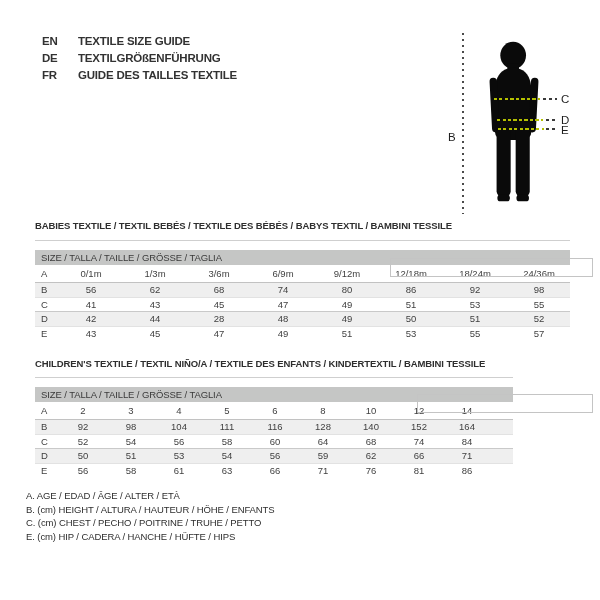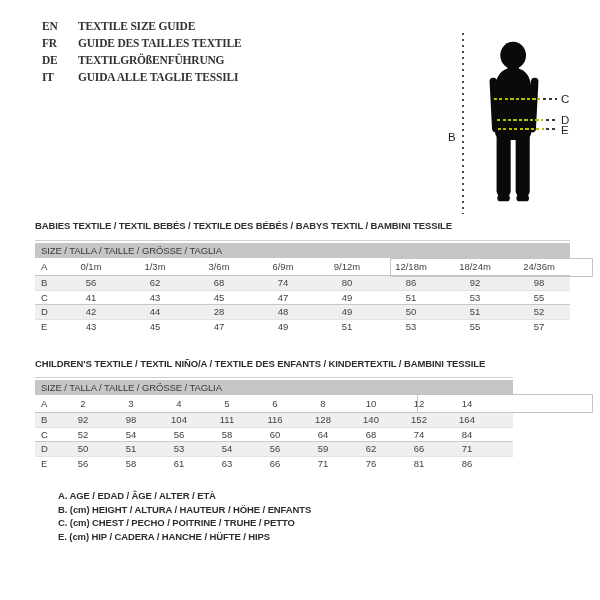--- a/index.html
+++ b/index.html
@@ -1,83 +1,79 @@
 <!DOCTYPE html>
 <html><head>
 <meta charset="utf-8">
 <style>
   html,body{margin:0;padding:0;}
   body{font-family:"Liberation Sans", sans-serif; background:#fff;}
   #canvas{position:relative;width:600px;height:600px;background:#ffffff;overflow:hidden;}
 
   
-  .lang-block{position:absolute;left:42px;top:18px;font-family:Liberation Serif, serif;}
+  .lang-block{position:absolute;left:42px;top:33px;}
   .lang-row{display:flex;line-height:17px;font-size:11.5px;font-weight:bold;
             color:#323232;letter-spacing:-0.2px;}
   .lang-code{width:36px;flex:0 0 36px;}
   .lang-title{white-space:nowrap;}
 
   
   .figure-area{position:absolute;left:440px;top:14px;width:160px;height:212px;}
   .silhouette{position:absolute;left:40px;top:16px;width:68px;height:185px;}
   .vline-b{position:absolute;left:22px;top:19px;width:2px;height:181px;
            background:repeating-linear-gradient(180deg,#4a4a4a 0 2.5px,transparent 2.5px 6px);}
   .hdash{position:absolute;height:2px;}
   .hdash.body{background:repeating-linear-gradient(90deg,#b4c000 0 3px,transparent 3px 5.5px);}
   .hdash.ext{background:repeating-linear-gradient(90deg,#3a3a3a 0 3px,transparent 3px 6px);}
   .measure-label{position:absolute;font-size:11.5px;color:#1f1f1f;line-height:12px;}
 
   
   .section-title{position:absolute;left:35px;font-size:9.5px;font-weight:bold;
                  color:#2e2e2e;letter-spacing:-0.1px;white-space:nowrap;}
-  .size-table{position:absolute;left:35px;border-top:1px solid #cfcfcf;padding-top:2px;
+  .size-table{position:absolute;left:35px;border-top:1px solid #cfcfcf;padding-top:9px;
               font-size:9.5px;color:#3f3f3f;}
   .t-header{background:#c5c6c5;height:15px;line-height:15px;padding-left:6px;
             color:#3a3a3a;letter-spacing:-0.1px;}
   .t-row{display:flex;align-items:center;height:13.5px;}
   .t-row.row-a{height:17px;}
   .t-row.alt{background:#efefef;}
   .t-row:nth-child(2){border-bottom:1px solid #c2c2c2;}
   .t-row:nth-child(3){border-bottom:1px solid #e2e2e2;}
   .t-row:nth-child(4){border-bottom:1px solid #c9c9c9;}
   .t-row:nth-child(5){border-bottom:1px solid #e2e2e2;}
   .t-label{width:24px;flex:0 0 24px;padding-left:6px;box-sizing:border-box;}
   .t-cell{text-align:center;}
   #babies-table{width:535px;}
   #babies-table .t-cell{width:64px;flex:0 0 64px;}
   #children-table{width:478px;}
   #children-table .t-cell{width:48px;flex:0 0 48px;}
   .highlight-box{position:absolute;border:1px solid #c4c4c4;background:transparent;}
 
   
-  .legend{position:absolute;left:58px;top:489px;font-size:9.5px;font-weight:bold;
+  .legend{position:absolute;left:26px;top:489px;font-size:9.5px;font-weight:normal;
           color:#2e2e2e;letter-spacing:-0.1px;}
   .legend-line{line-height:13.6px;white-space:nowrap;}
 </style>
 </head>
 <body>
 
 <div id="canvas">
 
   <div class="lang-block">
     <div class="lang-row">
       <span class="lang-code">EN</span>
       <span class="lang-title">TEXTILE SIZE GUIDE</span>
     </div>
     <div class="lang-row">
+      <span class="lang-code">DE</span>
+      <span class="lang-title">TEXTILGRÖßENFÜHRUNG</span>
+    </div>
+    <div class="lang-row">
       <span class="lang-code">FR</span>
       <span class="lang-title">GUIDE DES TAILLES TEXTILE</span>
-    </div>
-    <div class="lang-row">
-      <span class="lang-code">DE</span>
-      <span class="lang-title">TEXTILGRÖßENFÜHRUNG</span>
-    </div>
-    <div class="lang-row">
-      <span class="lang-code">IT</span>
-      <span class="lang-title">GUIDA ALLE TAGLIE TESSILI</span>
     </div>
   </div>
 
   <div class="figure-area">
     <svg class="silhouette" viewBox="0 0 82 196" xmlns="http://www.w3.org/2000/svg">
       <g fill="#0a0a0a">
         <ellipse cx="40" cy="17" rx="15.5" ry="16.5"></ellipse>
         <rect x="33" y="27" width="14" height="10"></rect>
         <path d="M40,32 C52,32 59,40 61,50 C63,61 64,74 64,88 L64,100 C64,107 58,110 40,110 C22,110 16,107 16,100 L16,88 C16,74 17,61 19,50 C21,40 28,32 40,32 Z"></path>
         <rect x="11.5" y="44" width="9" height="66" rx="4.5" transform="rotate(-3 16 48)"></rect>

